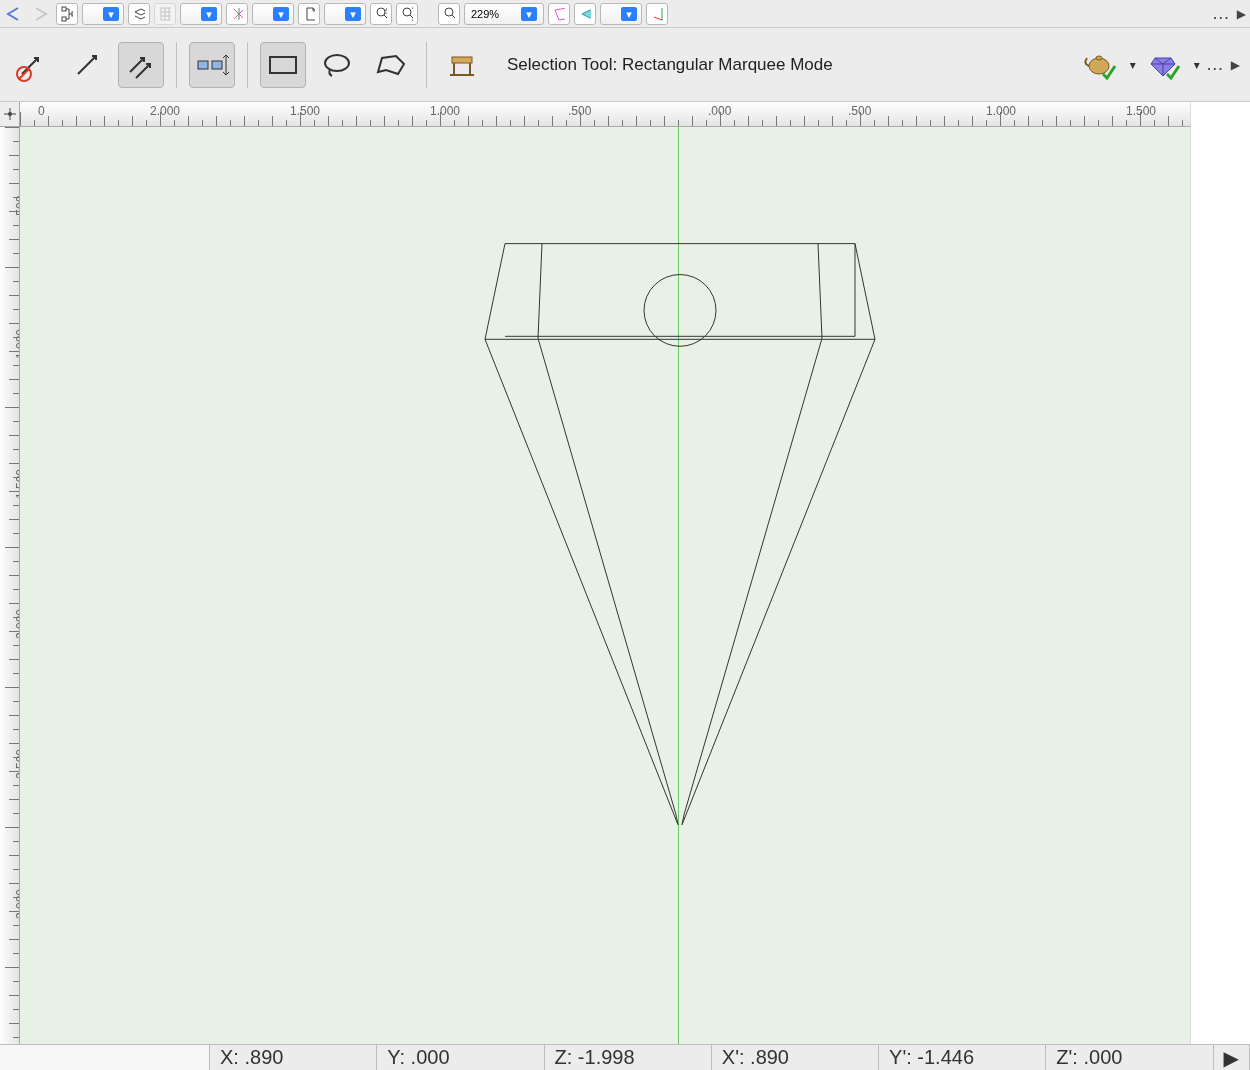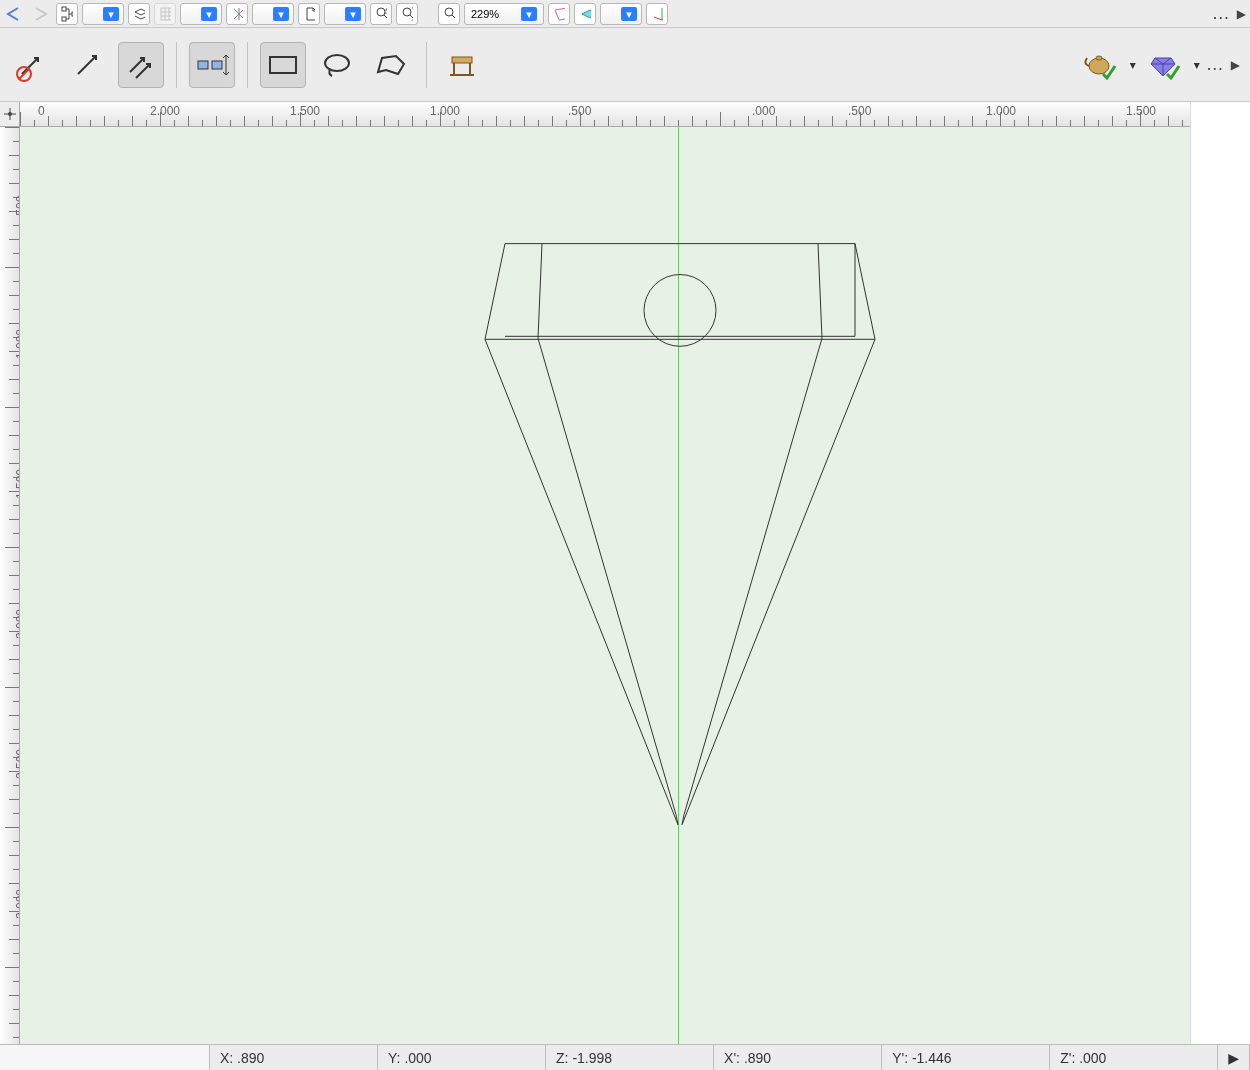--- a/index.html
+++ b/index.html
@@ -25,21 +25,21 @@
   .ruler-h { position:absolute; top:0; left:20px; right:0; height:25px; background:linear-gradient(#fefefe,#e4e4e4); border-bottom:1px solid #aaa; overflow:hidden; }
   .ruler-v { position:absolute; top:25px; left:0; bottom:0; width:20px; background:linear-gradient(90deg,#fefefe,#e4e4e4); border-right:1px solid #aaa; overflow:hidden; }
   .ruler-corner { position:absolute; top:0; left:0; width:20px; height:25px; background:#ededed; border-right:1px solid #aaa; border-bottom:1px solid #aaa; display:flex; align-items:center; justify-content:center;}
   .ruler-label { position:absolute; font-size:12px; color:#666; }
   .ruler-h .tick { position:absolute; bottom:0; width:1px; background:#777; }
   .ruler-v .tick { position:absolute; right:0; height:1px; background:#777; }
   .ruler-v .ruler-label { transform: rotate(-90deg); transform-origin: left top; white-space:nowrap; }
   .workarea { position:absolute; top:102px; left:0; right:60px; bottom:26px; background:#fff; }
   .canvas { position:absolute; top:25px; left:20px; right:0; bottom:0; background:#e8f1e5; }
   .statusbar { position:absolute; left:0; right:0; bottom:0; height:26px; display:flex; background:#ececec; border-top:1px solid #bdbdbd; }
-  .statuscell { flex:1; border-right:1px solid #bdbdbd; padding:0 10px; display:flex; align-items:center; font-size:14px; color:#333; }
+  .statuscell { flex:1; border-right:1px solid #bdbdbd; padding:0 10px; display:flex; align-items:center; font-size:20px; color:#333; }
   .statuscell.first { flex:0 0 210px; background:#f6f6f6; }
   .right-col { position:absolute; top:102px; right:0; bottom:26px; width:60px; border-left:1px solid #dcdcdc; background:#fff; }
   .vline { position:absolute; top:0; bottom:0; width:1px; background:#6ac86a; }
   .drawing { position:absolute; top:0; left:0; width:100%; height:100%; }
   .nav-arrow { color:#9aa8c6; font-size:18px;}
   .icon-svg { display:block; }
   .rightdots { margin-left:auto; display:flex; align-items:center; gap:6px; }
 </style>
 </head>
 <body>
@@ -201,20 +201,21 @@
           <path d="M6 22 L10 8 L24 6 L32 14 L26 24 L14 20 Z" fill="none" stroke="#333" stroke-width="2"></path>
         </svg>
     </span>
     <span class="sep"></span>
     <span class="row2btn">
       <svg width="36" height="32">
           <rect x="8" y="8" width="20" height="6" fill="#d7a85e" stroke="#7a5a20"></rect>
           <path d="M10 14 V26 M26 14 V26 M6 26 H30" stroke="#7a5a20" fill="none" stroke-width="2"></path>
         </svg>
     </span>
+    <span class="tool-label">Selection Tool: Rectangular Marquee Mode</span>
 
     <span class="rightdots">
       <span class="row2btn">
         <svg width="40" height="34">
             <ellipse cx="18" cy="18" rx="10" ry="8" fill="#cfa85a" stroke="#7a5a20"></ellipse>
             <path d="M8 18 Q2 16 6 10" stroke="#7a5a20" fill="none" stroke-width="2"></path>
             <ellipse cx="18" cy="10" rx="3" ry="2" fill="#cfa85a" stroke="#7a5a20"></ellipse>
             <path d="M22 26 L26 30 L34 18" stroke="#2aa52a" stroke-width="3" fill="none"></path>
           </svg>
       </span>
@@ -322,21 +323,21 @@
         <div class="tick" style="left: 1106px; height: 6px;"></div>
         <div class="tick" style="left: 1120px; height: 14px;"></div>
         <div class="tick" style="left: 1134px; height: 6px;"></div>
         <div class="tick" style="left: 1148px; height: 10px;"></div>
         <div class="tick" style="left: 1162px; height: 6px;"></div>
         <div class="ruler-label" style="left: 18px; top: 2px;">0</div>
         <div class="ruler-label" style="left: 130px; top: 2px;">2.000</div>
         <div class="ruler-label" style="left: 270px; top: 2px;">1.500</div>
         <div class="ruler-label" style="left: 410px; top: 2px;">1.000</div>
         <div class="ruler-label" style="left: 548px; top: 2px;">.500</div>
-        <div class="ruler-label" style="left: 688px; top: 2px; margin-left: 44px;">.000</div>
+        <div class="ruler-label" style="left: 688px; top: 2px;">.000</div>
         <div class="ruler-label" style="left: 828px; top: 2px;">.500</div>
         <div class="ruler-label" style="left: 966px; top: 2px;">1.000</div>
         <div class="ruler-label" style="left: 1106px; top: 2px;">1.500</div>
       </div>
     <div class="ruler-v" id="rulerV">
         <div class="tick" style="top: 0px; width: 14px;"></div>
         <div class="tick" style="top: 14px; width: 6px;"></div>
         <div class="tick" style="top: 28px; width: 10px;"></div>
         <div class="tick" style="top: 42px; width: 6px;"></div>
         <div class="tick" style="top: 56px; width: 10px;"></div>

